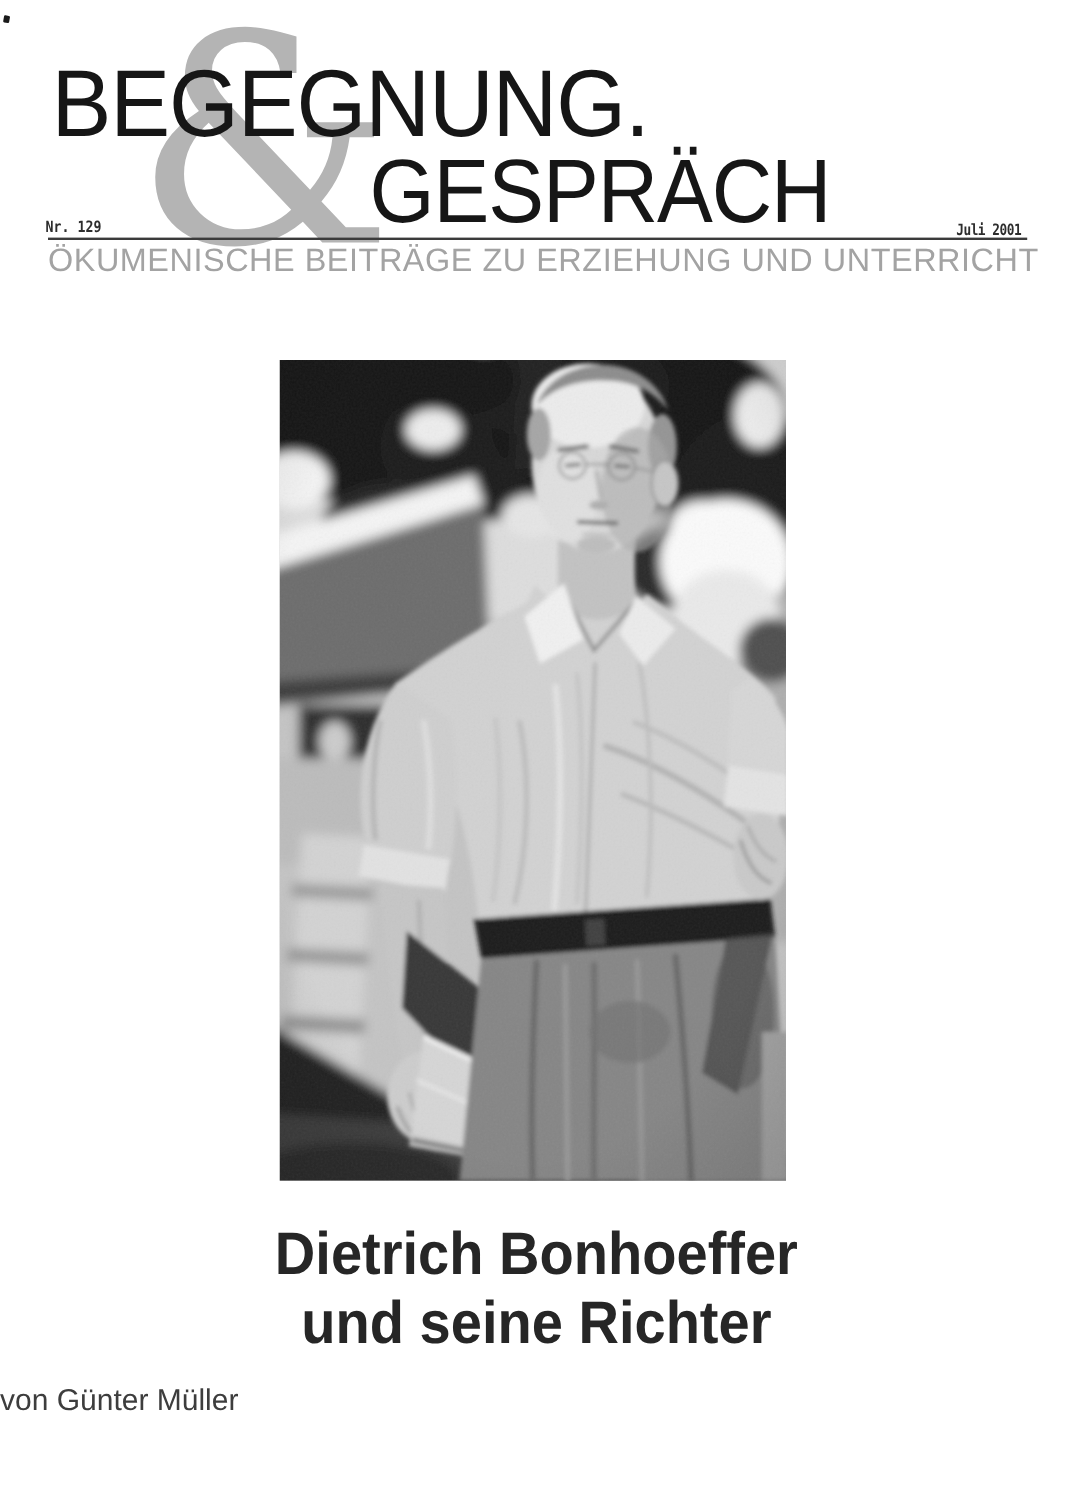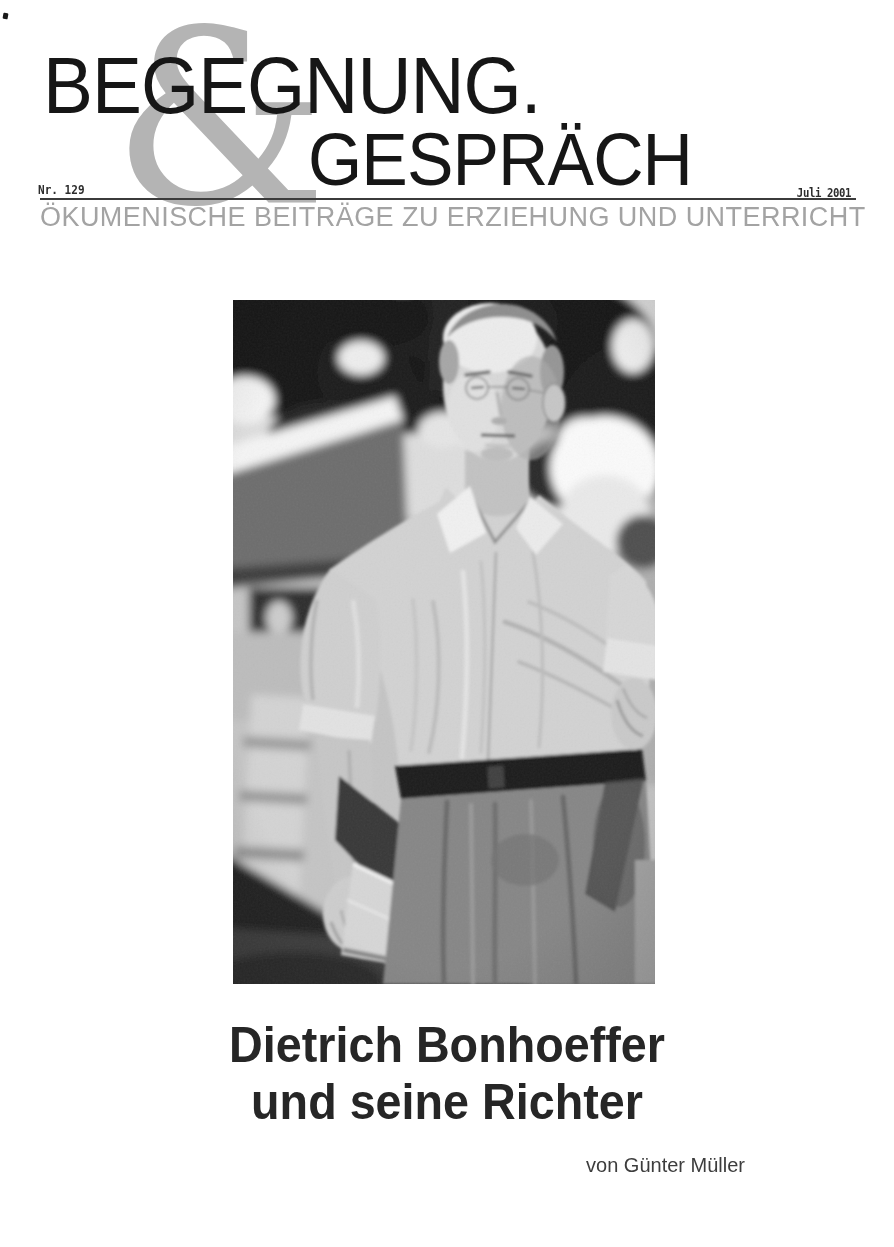--- a/index.html
+++ b/index.html
@@ -61,22 +61,22 @@
   
   .title-line{
     left:0;width:894px;text-align:center;
     font-weight:bold;font-size:50px;line-height:1;
     transform:scaleX(0.934);transform-origin:center top;
     white-space:nowrap;
   }
   #title-line1{top:1020px;}
   #title-line2{top:1077px;}
   #byline{
-    left:0;width:745px;text-align:right;
-    font-size:20px;line-height:1;white-space:nowrap;
+    left:0;width:745px;text-align:left;
+    font-size:25px;line-height:1;white-space:nowrap;
     top:1155px;
   }
 </style>
 </head>
 <body>
 
 <div id="speck" class="abs"></div>
 
 <header>
   <div id="mast-amp" class="abs" style="color: rgb(180, 180, 180);">&amp;</div>

